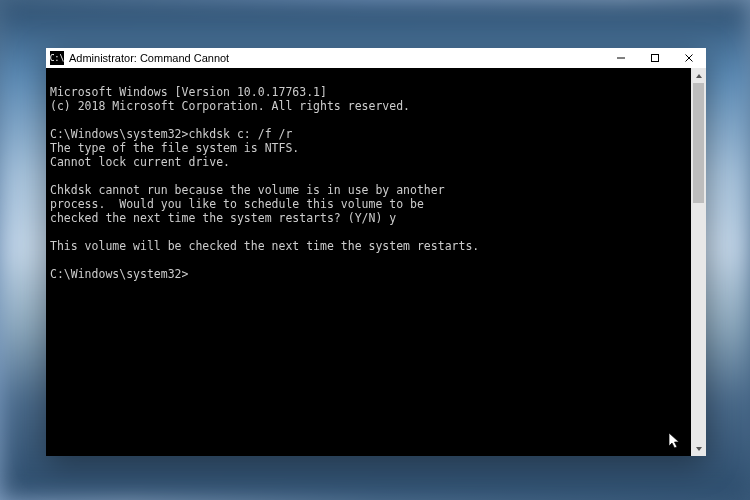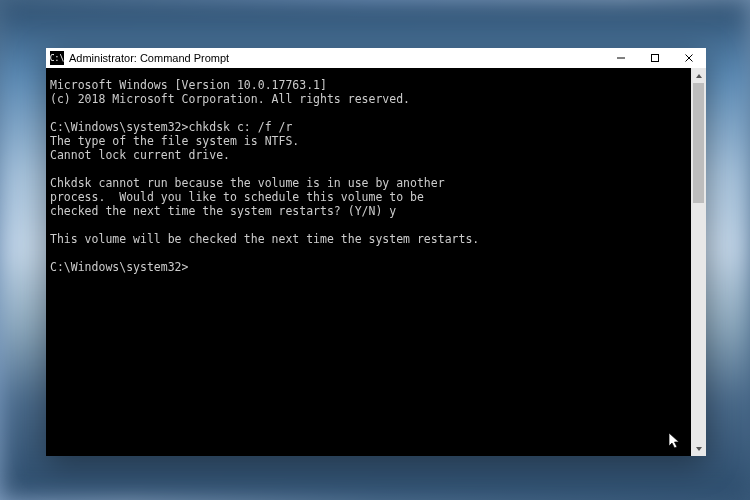--- a/index.html
+++ b/index.html
@@ -65,21 +65,21 @@
     }
     .winbtn svg { display: block; }
     .terminal-wrap {
       flex: 1;
       background: #000;
       display: flex;
       overflow: hidden;
     }
     .terminal {
       flex: 1;
-      padding: 10px 4px;
+      padding: 17px 4px;
       color: #ccc;
       font-family: Consolas, "Lucida Console", monospace;
       font-size: 11.5px;
       line-height: 14px;
       white-space: pre;
       overflow: hidden;
     }
     .scrollbar {
       width: 15px;
       background: #e8e8e8;
@@ -114,21 +114,21 @@
 </head>
 <body>
 
 <div class="desktop-bg"></div>
 
 <div class="window">
   <div class="titlebar">
     <div class="titlebar-icon">
       <span>C:\</span>
     </div>
-    <div class="titlebar-title">Administrator: Command Prompt</div>
+    <div class="titlebar-title">Administrator: Command Cannot</div>
     <div class="titlebar-spacer"></div>
     <div class="winbtn">
       <svg width="10" height="10" viewBox="0 0 10 10">
           <line x1="1" y1="5" x2="9" y2="5" stroke="#000" stroke-width="1"></line>
         </svg>
     </div>
     <div class="winbtn">
       <svg width="10" height="10" viewBox="0 0 10 10">
           <rect x="1.5" y="1.5" width="7" height="7" fill="none" stroke="#000" stroke-width="1"></rect>
         </svg>

